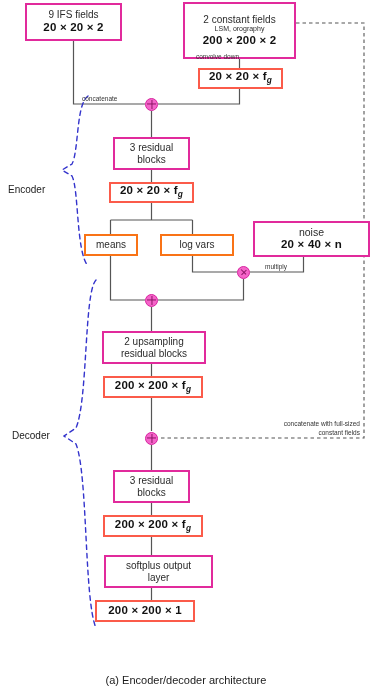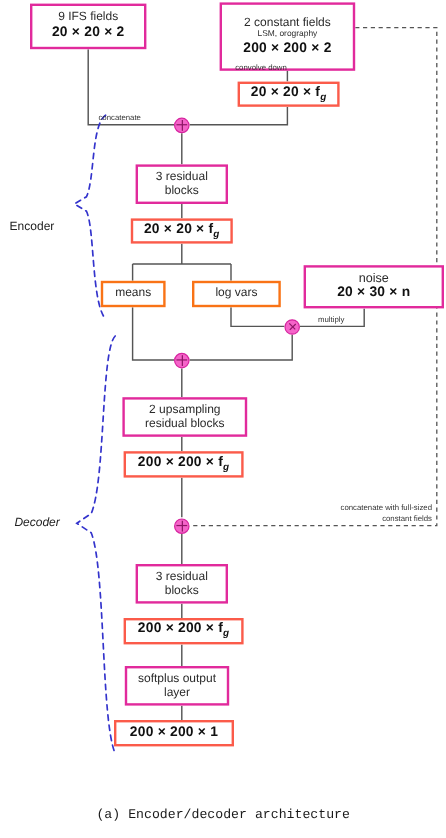--- a/index.html
+++ b/index.html
@@ -122,59 +122,59 @@
   <div class="box bx-blue" style="left:84px;top:234px;width:54px;height:22px;">
     <div class="t-plain">means</div>
   </div>
 
   <div class="box bx-blue" style="left:160px;top:234px;width:74px;height:22px;">
     <div class="t-plain">log vars</div>
   </div>
 
   <div class="box bx-pink" style="left:253px;top:221px;width:117px;height:36px;">
     <div class="t-noise">noise</div>
-    <div class="t-dim">20 × 30 × n</div>
+    <div class="t-dim">20 × 40 × n</div>
   </div>
 
   <div class="box bx-pink" style="left:102px;top:331px;width:104px;height:33px;">
     <div class="t-plain">2 upsampling</div>
     <div class="t-plain">residual blocks</div>
   </div>
 
   <div class="box bx-red" style="left:103px;top:376px;width:100px;height:22px;">
     <div class="t-dim"><span>200 × 200 × f</span><sub><i>g</i></sub></div>
   </div>
 
   <div class="box bx-pink" style="left:113px;top:470px;width:77px;height:33px;">
     <div class="t-plain">3 residual</div>
     <div class="t-plain">blocks</div>
   </div>
 
   <div class="box bx-red" style="left:103px;top:515px;width:100px;height:22px;">
     <div class="t-dim"><span>200 × 200 × f</span><sub><i>g</i></sub></div>
   </div>
 
-  <div class="box bx-pink" style="left:104px;top:555px;width:87px;height:33px;">
+  <div class="box bx-pink" style="left:104px;top:555px;width:109px;height:33px;">
     <div class="t-plain">softplus output</div>
     <div class="t-plain">layer</div>
   </div>
 
   <div class="box bx-red" style="left:95px;top:600px;width:100px;height:22px;">
     <div class="t-dim">200 × 200 × 1</div>
   </div>
 
   <div class="node" style="left:145px;top:97.5px;"></div>
   <div class="node mul" style="left:237px;top:265.5px;"></div>
   <div class="node" style="left:145px;top:293.5px;"></div>
   <div class="node" style="left:145px;top:431.5px;"></div>
 
   <div class="lbl" style="left:196px;top:53px;">convolve down</div>
   <div class="lbl" style="left:82px;top:95px;">concatenate</div>
   <div class="lbl" style="left:265px;top:263px;">multiply</div>
   <div class="lbl" style="left:213px;top:420px;text-align:right;width:147px;">concatenate with full-sized</div>
   <div class="lbl" style="left:213px;top:429px;text-align:right;width:147px;">constant fields</div>
 
   <div class="lbl-big" style="left:8px;top:164px;margin-top:20px;">Encoder</div>
-  <div class="lbl-big" style="left:12px;top:430px;font-style:italic;">Decoder</div>
+  <div class="lbl-big" style="left:12px;top:430px;">Decoder</div>
 
-  <div class="caption" style="top:674px;font-family:Liberation Mono, monospace;">(a) Encoder/decoder architecture</div>
+  <div class="caption" style="top:674px;">(a) Encoder/decoder architecture</div>
 
 </div>
 
 </body></html>

